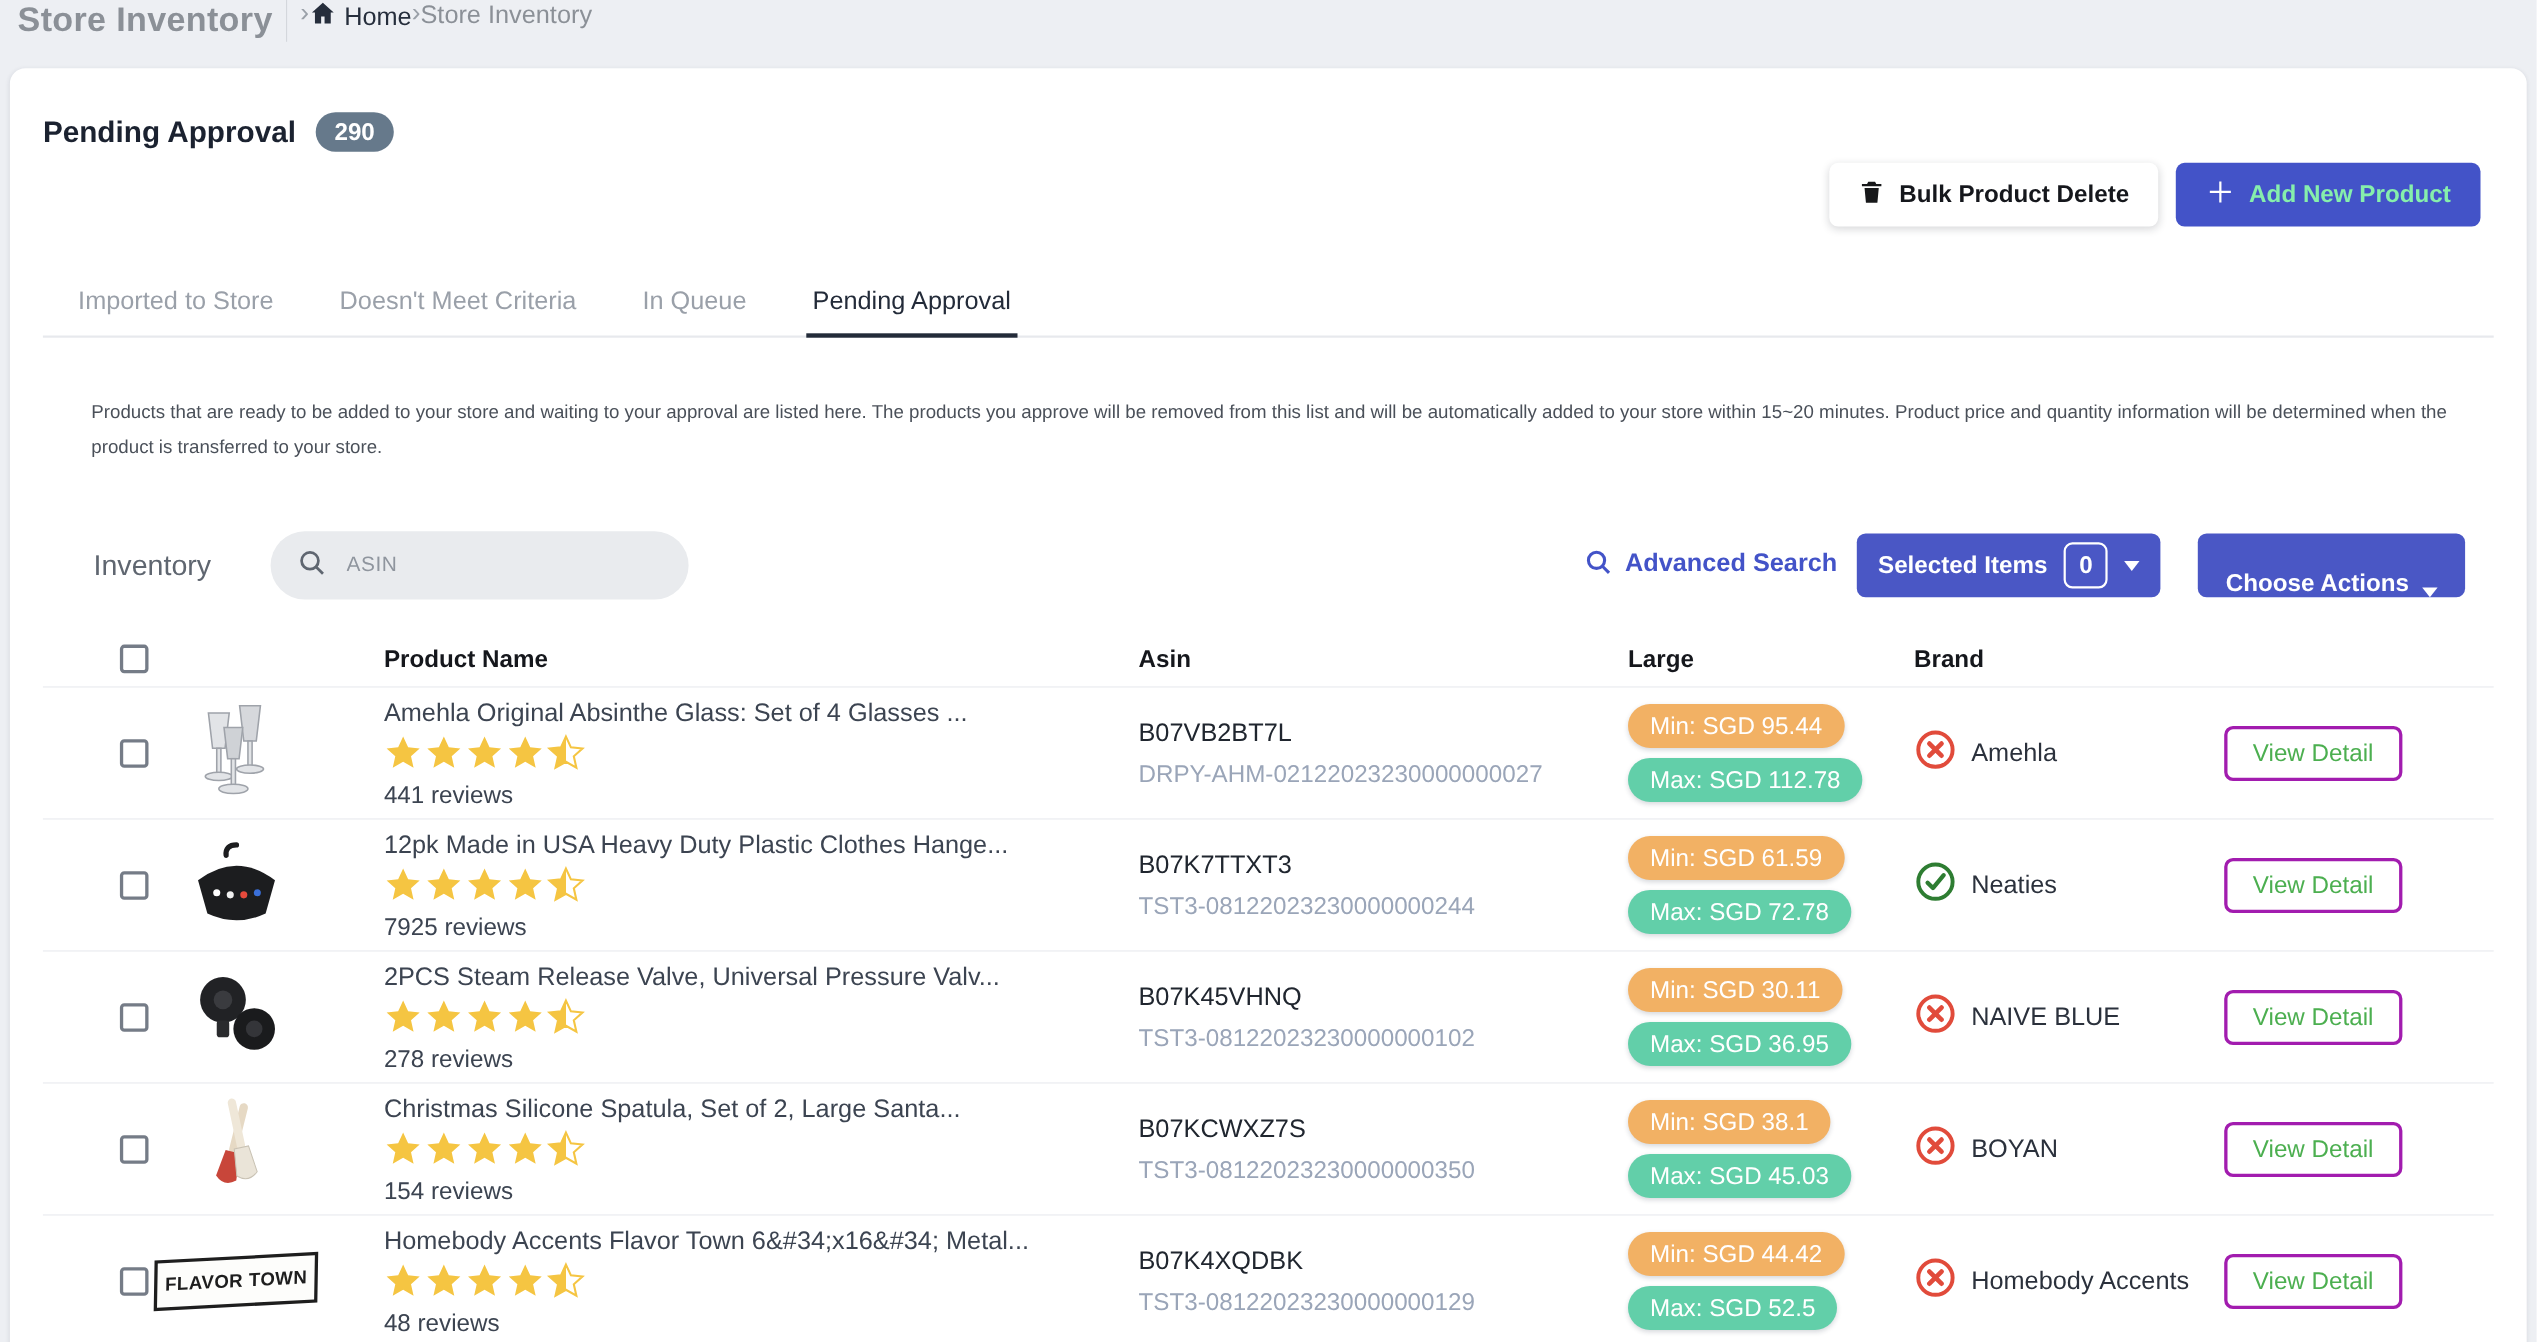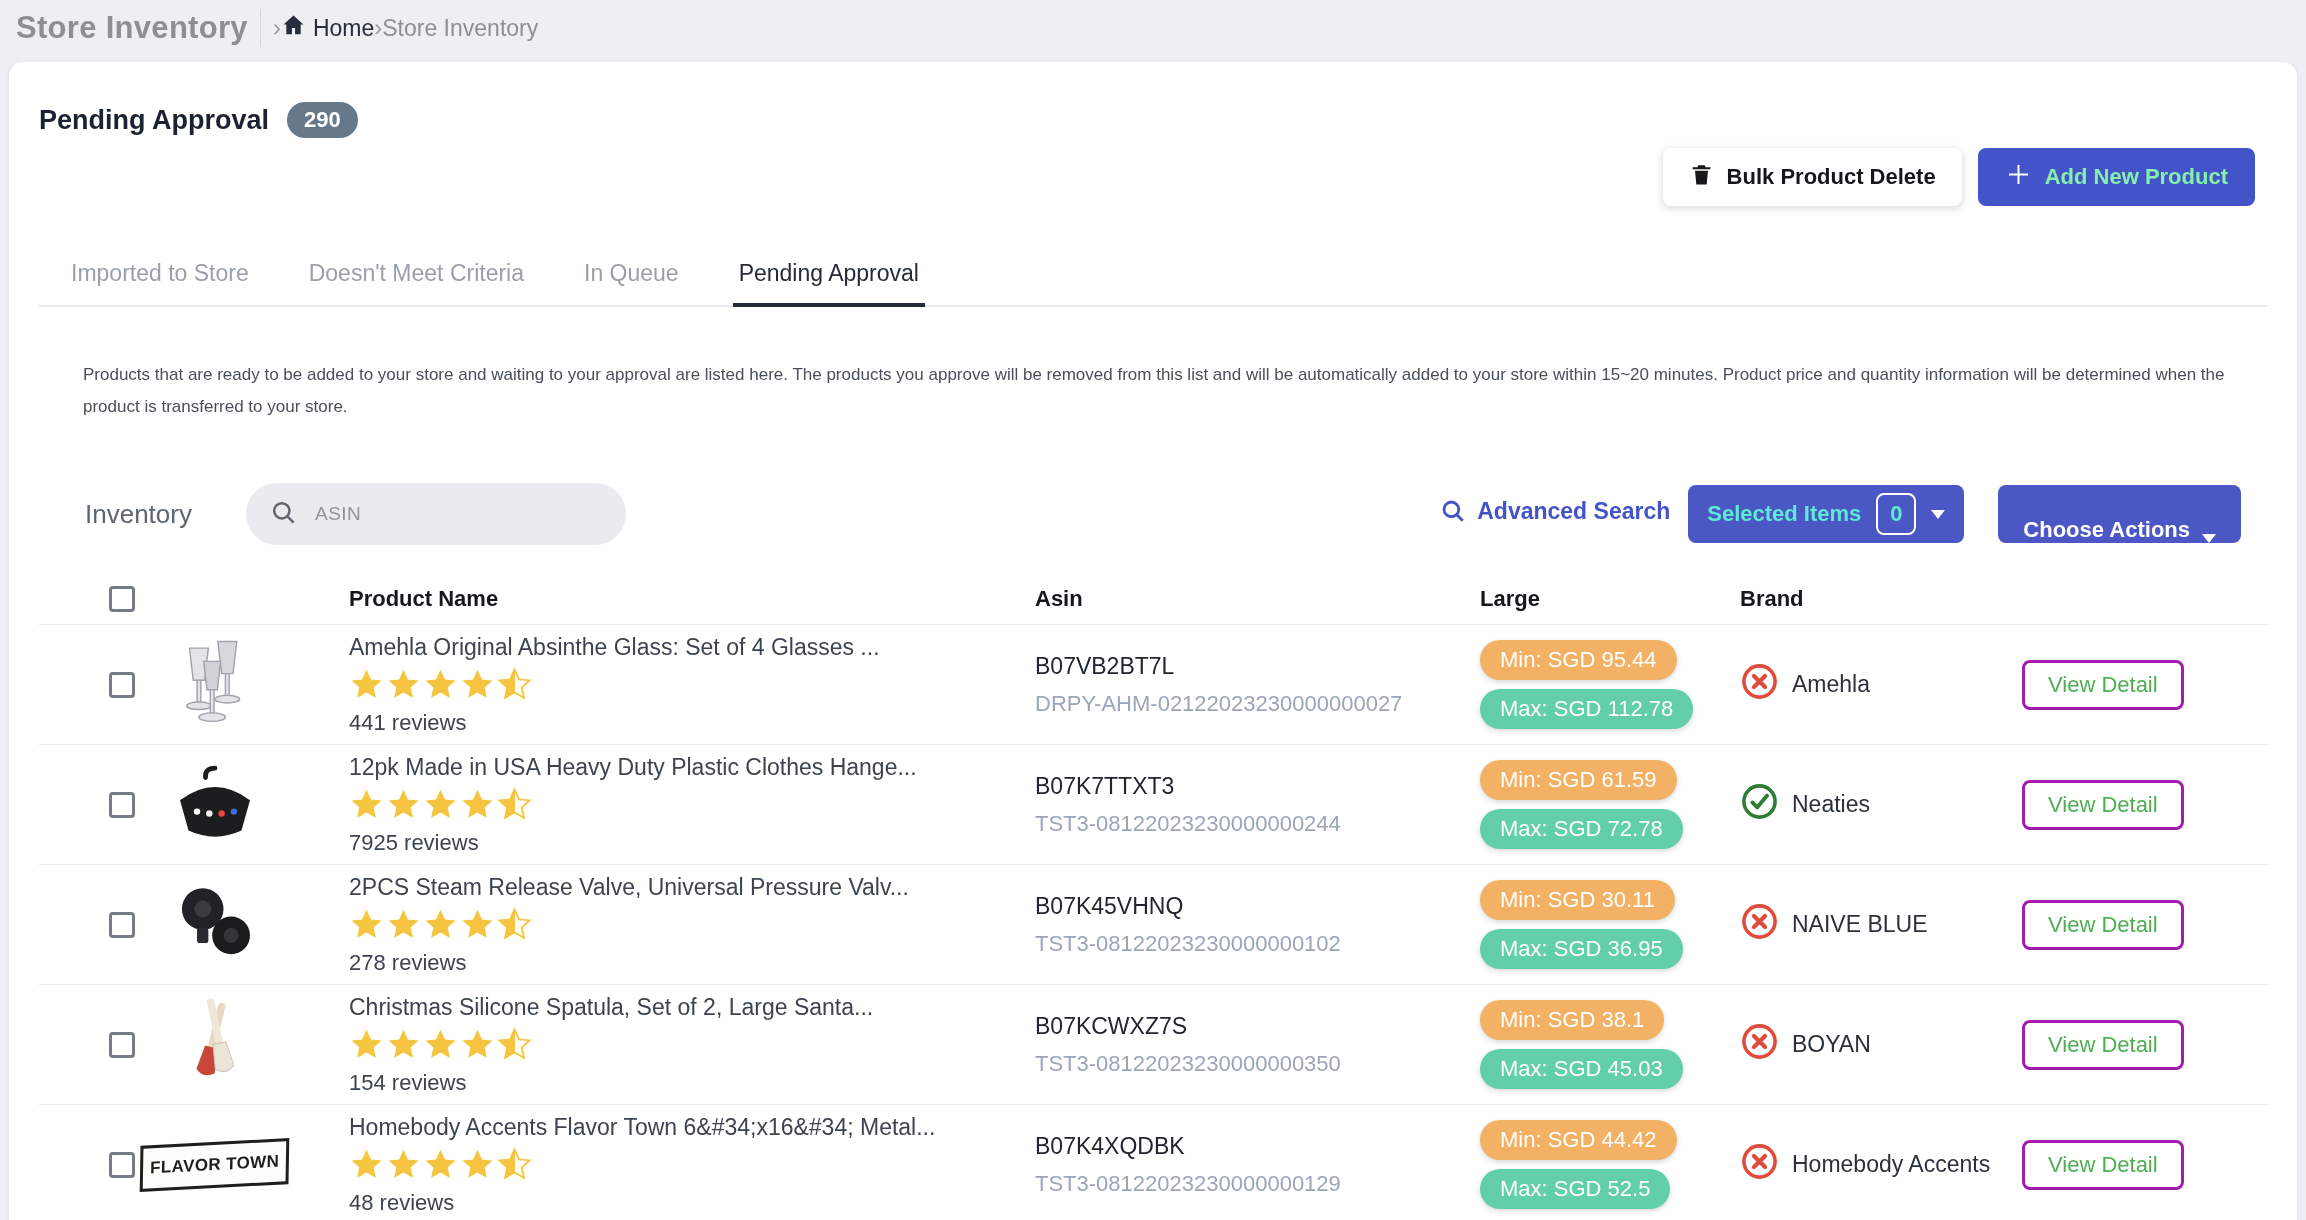--- a/index.html
+++ b/index.html
@@ -5,21 +5,21 @@
   * { box-sizing: border-box; margin: 0; padding: 0; }
   html,body { width: 2306px; height: 1220px; }
   body {
     background: #edeff3;
     font-family: "Liberation Sans", sans-serif;
     color: #2b3240;
     position: relative;
     overflow: hidden;
   }
   
-  .top-header { display: flex; align-items: center; height: 56px; padding: 0 16px; }
+  .top-header { display: flex; align-items: flex-start; height: 56px; padding: 0 16px; }
   .page-title { font-size: 31px; font-weight: 600; color: #8b9097; letter-spacing: .3px; }
   .vdiv { width: 1px; height: 38px; background: #d4d7dc; margin: 0 12px; }
   .crumb-sep { color: #9aa0a8; font-size: 24px; line-height: 1; }
   .crumb-home { display: flex; align-items: center; gap: 7px; font-size: 23px; color: #262e3c; cursor: pointer; }
   .crumb-home svg { width: 25px; height: 25px; }
   .crumb-current { font-size: 23px; color: #8b9097; }
   
   .card {
     position: absolute; left: 9px; right: 9px; top: 62px; bottom: -20px;
     background: #ffffff; border-radius: 14px;
@@ -56,21 +56,21 @@
                  background: #e9ebee; border-radius: 31px; padding: 0 24px; gap: 18px; }
   .search-pill svg { width: 27px; height: 27px; color: #5f6670; flex: none; }
   .search-pill input { border: none; background: transparent; outline: none; width: 100%;
                        font-size: 19px; letter-spacing: .5px; color: #3c4451;
                        font-family: "Liberation Sans", sans-serif; }
   .search-pill input::placeholder { color: #8f959e; }
   .toolbar-spacer { flex: 1; }
   .adv-search { display: flex; align-items: flex-start; gap: 11px; color: #4353c8;
                 font-size: 23px; font-weight: 700; cursor: pointer; }
   .adv-search svg { width: 26px; height: 26px; }
-  .btn-selected { gap: 15px; margin-right: 16px; background:#4a57c5; color:#5eead4; padding: 0 19px; }
+  .btn-selected { gap: 15px; margin-right: 16px; background:#4a57c5; color:#ffffff; padding: 0 19px; }
   .count-box { border: 2px solid #fff; border-radius: 8px; min-width: 40px; height: 42px;
                display: flex; align-items: center; justify-content: center; font-size: 22px; }
   .caret { width: 0; height: 0; border-left: 7px solid transparent;
            border-right: 7px solid transparent; border-top: 9px solid #fff; }
   .btn-choose { background:#4a57c5; color:#fff; padding: 0 25px; gap: 12px; align-items: flex-end; }
   
   .table { margin-top: 28px; }
   .tr { display: grid; grid-template-columns: 110px 200px 686px 445px 260px 280px 1fr;
         align-items: center; border-bottom: 1px solid #e8eaee; }
   .tr.head { height: 52px; align-items: center; }

